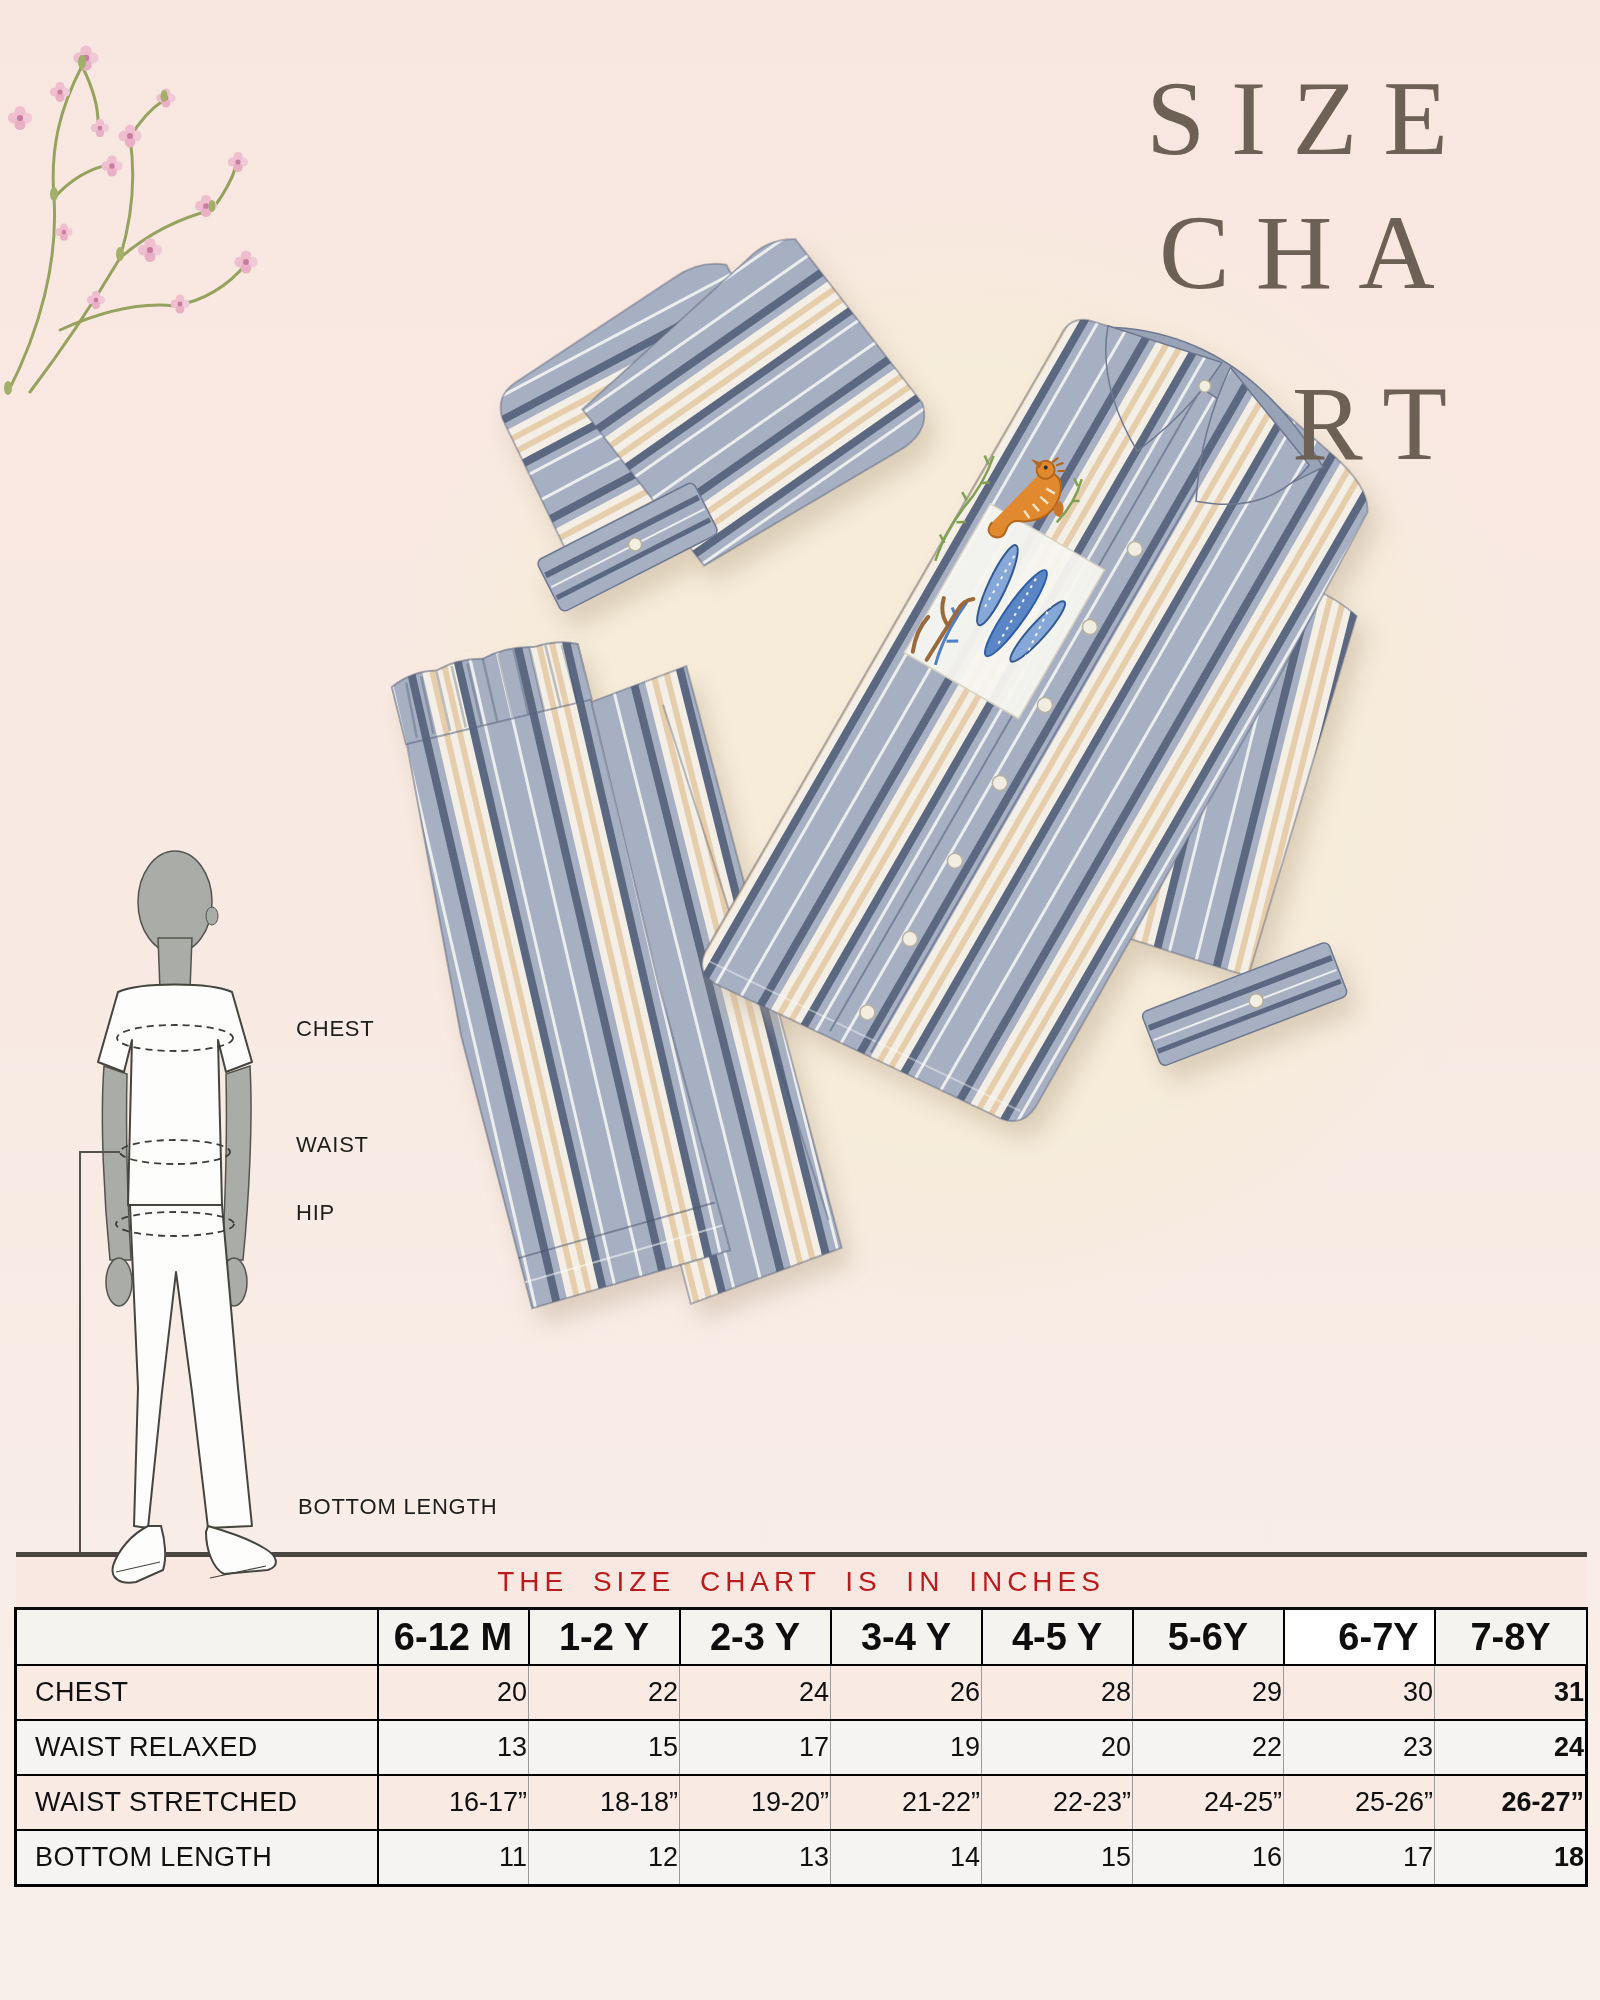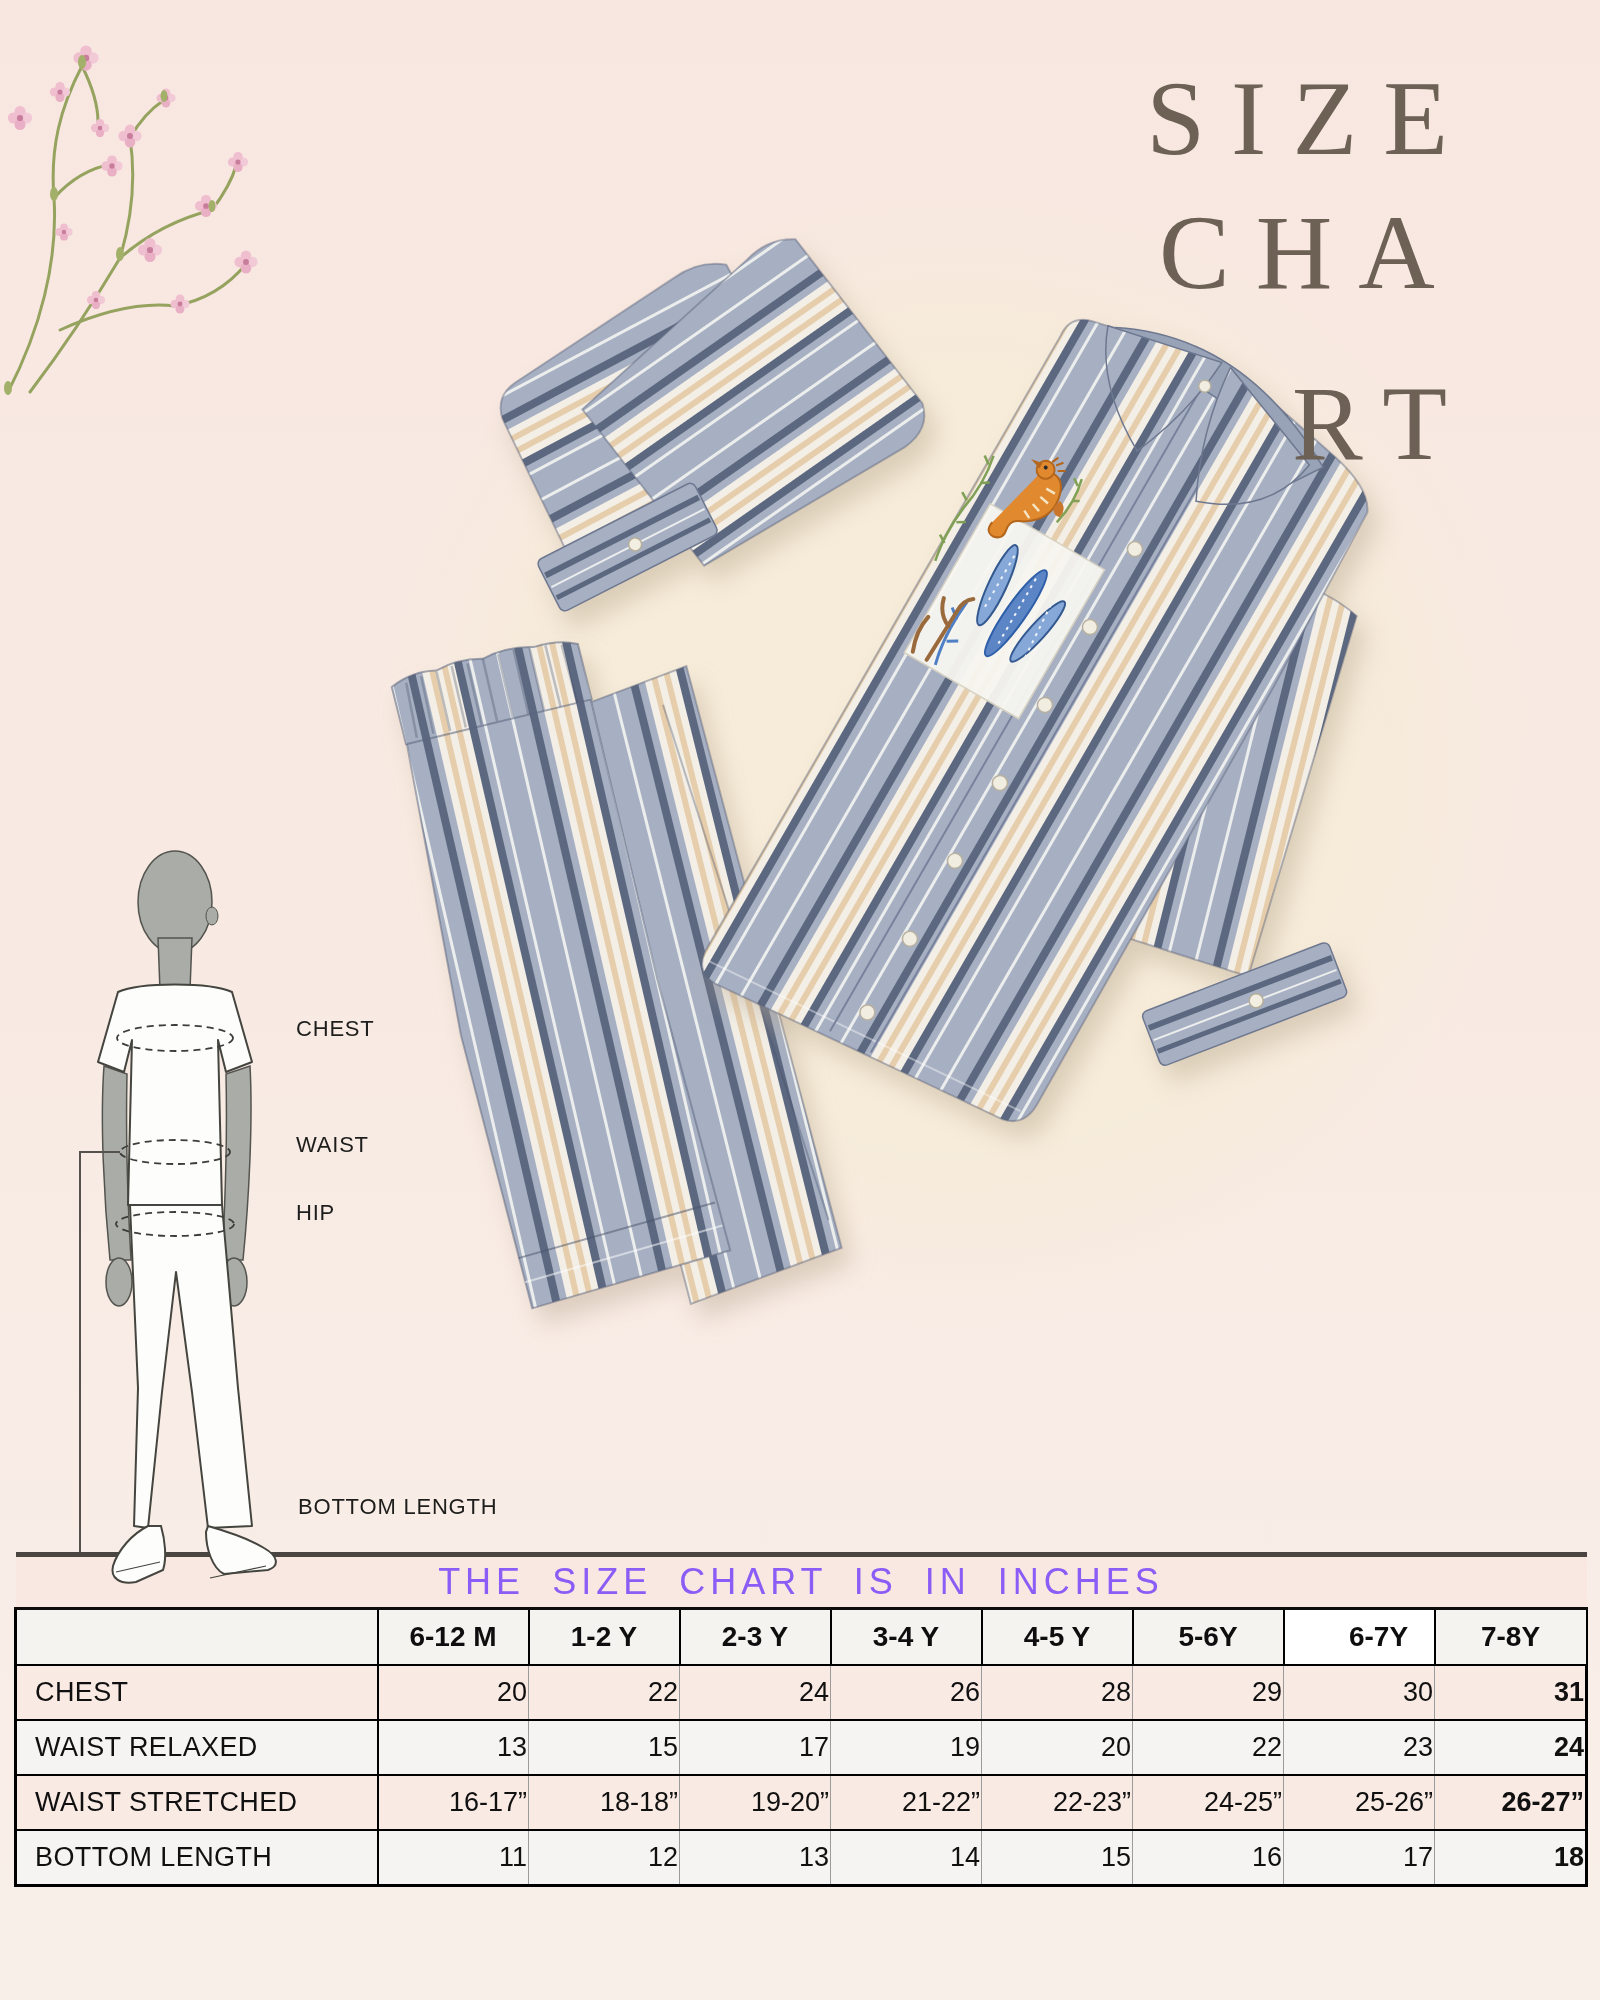--- a/index.html
+++ b/index.html
@@ -18,22 +18,22 @@
   .mlabel{position:absolute;z-index:6;font-size:22px;color:#1d1d1b;letter-spacing:0.8px;}
   .lb-chest{left:296px;top:1016px;}
   .lb-waist{left:296px;top:1132px;text-align:center;}
   .lb-hip{left:296px;top:1200px;text-align:right;}
   .lb-bottom{left:298px;top:1494px;}
   
   .sizes-table{position:absolute;left:14px;top:1552px;width:1572px;z-index:2;
         border-collapse:collapse;table-layout:fixed;font-family:"Liberation Sans",sans-serif;}
   .sizes-table td,.sizes-table th{overflow:hidden;white-space:nowrap;}
   .tt{height:48px;background:#f9e8e2;border-top:5px solid #4a4541;border-bottom:3px solid #0c0c0c;
-        color:#8b5cf6;font-size:36px;letter-spacing:5px;word-spacing:12px;text-align:center;font-weight:400;}
-  .hr th{height:52px;background:#f4f3f0;font-size:28px;font-weight:700;color:#0e0e0e;
+        color:#b91c1c;font-size:28px;letter-spacing:5px;word-spacing:12px;text-align:center;font-weight:400;}
+  .hr th{height:52px;background:#f4f3f0;font-size:38px;font-weight:700;color:#0e0e0e;
         border:2.5px solid #000;text-align:center;}
   .hr th.corner{border-left:3px solid #000;}
   .hr th.hl{background:#ffffff;padding-left:40px;}
   .dr td{height:51px;font-size:27px;color:#101010;text-align:right;
         border-top:2.5px solid #000;border-left:1.5px solid #9b9b9b;}
   .dr td.rowlabel{text-align:left;padding-left:18px;letter-spacing:0.4px;
         border-left:3px solid #000;border-right:2.5px solid #000;}
   .dr.last td{border-bottom:3px solid #000;}
   .dr td:last-child{border-right:3px solid #000;font-weight:bold;}
   .r-pink td{background:#faeae4;}

